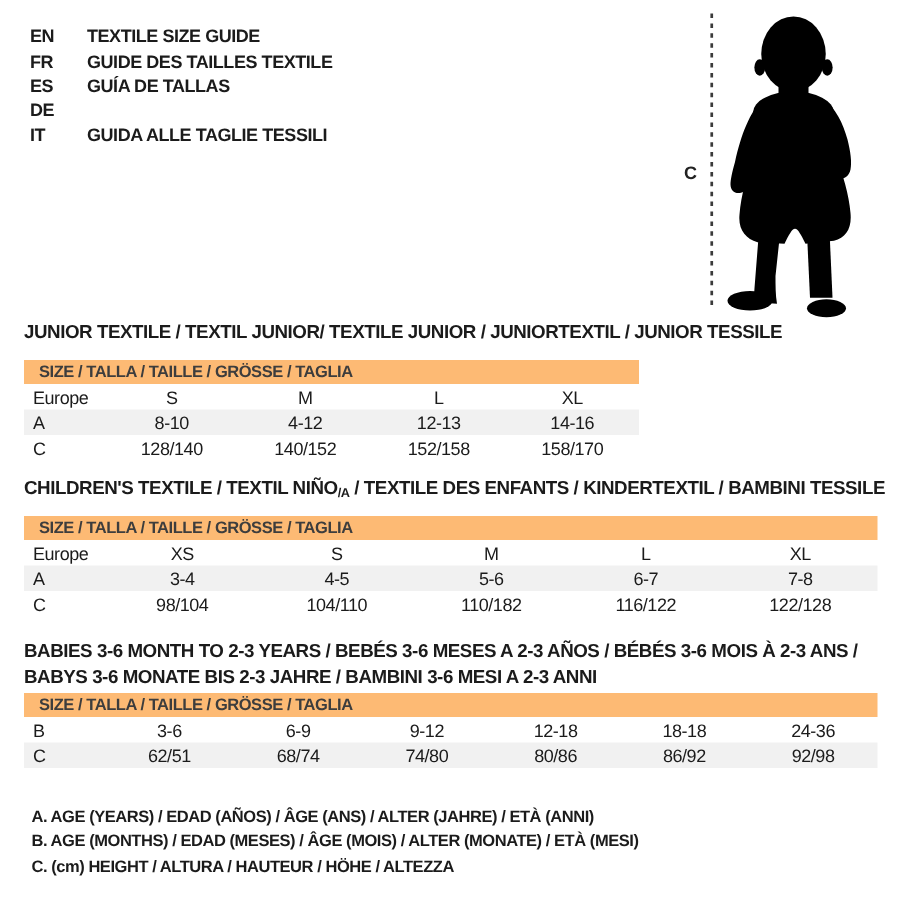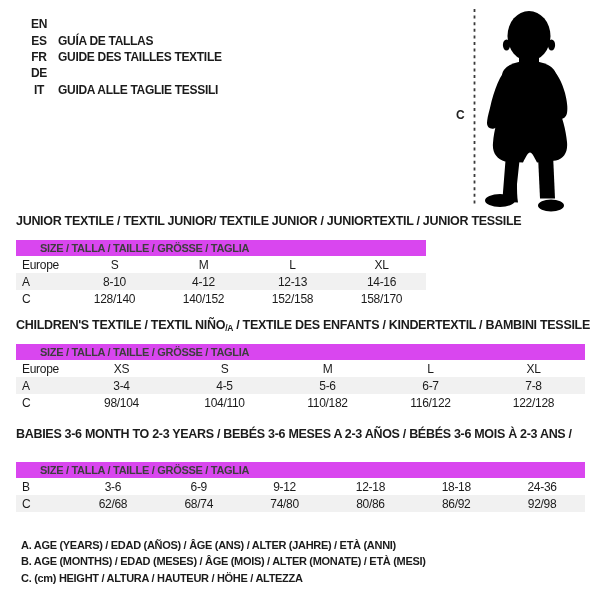--- a/index.html
+++ b/index.html
@@ -7,68 +7,69 @@
   body {
     position:relative;
     font-family:"Liberation Sans","DejaVu Sans",sans-serif;
     color:#1b1b1b;
     letter-spacing:-0.3px;
   }
 
   
   .lang-header { position:absolute; left:20px; top:16px; }
   .lang-row { display:flex; height:16.4px; align-items:center; font-size:12px; font-weight:700; }
-  .lang-code { width:38px;text-align:center; }
+  .lang-code { width:38px; }
   .lang-title { white-space:nowrap; }
 
   
   .figure-wrap { position:absolute; left:470px; top:6px; width:125px; height:210px; }
   .figure-wrap svg { display:block; }
   .height-label { position:absolute; left:-14px; top:102px; font-size:12px; font-weight:700; color:#222; }
 
   
   .section-title {
     position:absolute; left:16px;
     font-size:12.5px; font-weight:700; line-height:17px; white-space:nowrap;
   }
   .sub-a { font-size:8.5px; vertical-align:-2px; }
 
   
   .size-table { position:absolute; left:16px; }
   .t1 { top:240px; width:410px; }
   .t2 { top:344px; width:569px; }
   .t3 { top:462px; width:569px; }
   .bar {
-    height:16px; background:#d946ef; color:#3d3d3d;
-    font-size:11px; font-weight:700; line-height:16px; padding-left:24px;
+    height:16px; background:#fdba74; color:#3d3d3d;
+    font-size:11px; font-weight:700; line-height:16px; padding-left:10px;
     white-space:nowrap; overflow:hidden;
   }
-  .trow { display:flex; height:17px; align-items:center; font-size:12px;justify-content:center; }
+  .trow { display:flex; height:17px; align-items:center; font-size:12px; }
   .trow.shaded { background:#f1f1f1; }
   .lbl { width:54px; padding-left:6px; }
   .cell { flex:1; text-align:center; }
 
   
   .footnotes { position:absolute; left:21px; top:537px; }
   .footnote { font-size:11px; font-weight:700; line-height:16.3px; white-space:nowrap; }
 </style>
 </head>
 <body>
 
 <div class="lang-header">
   <div class="lang-row">
     <span class="lang-code">EN</span>
+    <span class="lang-title">TEXTILE SIZE GUIDE</span>
+  </div>
+  <div class="lang-row">
+    <span class="lang-code">FR</span>
+    <span class="lang-title">GUIDE DES TAILLES TEXTILE</span>
   </div>
   <div class="lang-row">
     <span class="lang-code">ES</span>
     <span class="lang-title">GUÍA DE TALLAS</span>
-  </div>
-  <div class="lang-row">
-    <span class="lang-code">FR</span>
-    <span class="lang-title">GUIDE DES TAILLES TEXTILE</span>
   </div>
   <div class="lang-row">
     <span class="lang-code">DE</span>
   </div>
   <div class="lang-row">
     <span class="lang-code">IT</span>
     <span class="lang-title">GUIDA ALLE TAGLIE TESSILI</span>
   </div>
 </div>
 
@@ -154,35 +155,36 @@
     <div class="cell">98/104</div>
     <div class="cell">104/110</div>
     <div class="cell">110/182</div>
     <div class="cell">116/122</div>
     <div class="cell">122/128</div>
   </div>
 </div>
 
 <div class="section-title" style="top:426px">
   <div>BABIES 3-6 MONTH TO 2-3 YEARS / BEBÉS 3-6 MESES A 2-3 AÑOS / BÉBÉS 3-6 MOIS À 2-3 ANS /</div>
+  <div>BABYS 3-6 MONATE BIS 2-3 JAHRE / BAMBINI 3-6 MESI A 2-3 ANNI</div>
 </div>
 <div class="size-table t3">
   <div class="bar">SIZE / TALLA / TAILLE / GRÖSSE / TAGLIA</div>
   <div class="trow">
     <div class="lbl">B</div>
     <div class="cell">3-6</div>
     <div class="cell">6-9</div>
     <div class="cell">9-12</div>
     <div class="cell">12-18</div>
     <div class="cell">18-18</div>
     <div class="cell">24-36</div>
   </div>
   <div class="trow shaded">
     <div class="lbl">C</div>
-    <div class="cell">62/68</div>
+    <div class="cell">62/51</div>
     <div class="cell">68/74</div>
     <div class="cell">74/80</div>
     <div class="cell">80/86</div>
     <div class="cell">86/92</div>
     <div class="cell">92/98</div>
   </div>
 </div>
 
 <div class="footnotes">
   <div class="footnote">A. AGE (YEARS) / EDAD (AÑOS) / ÂGE (ANS) / ALTER (JAHRE) / ETÀ (ANNI)</div>

